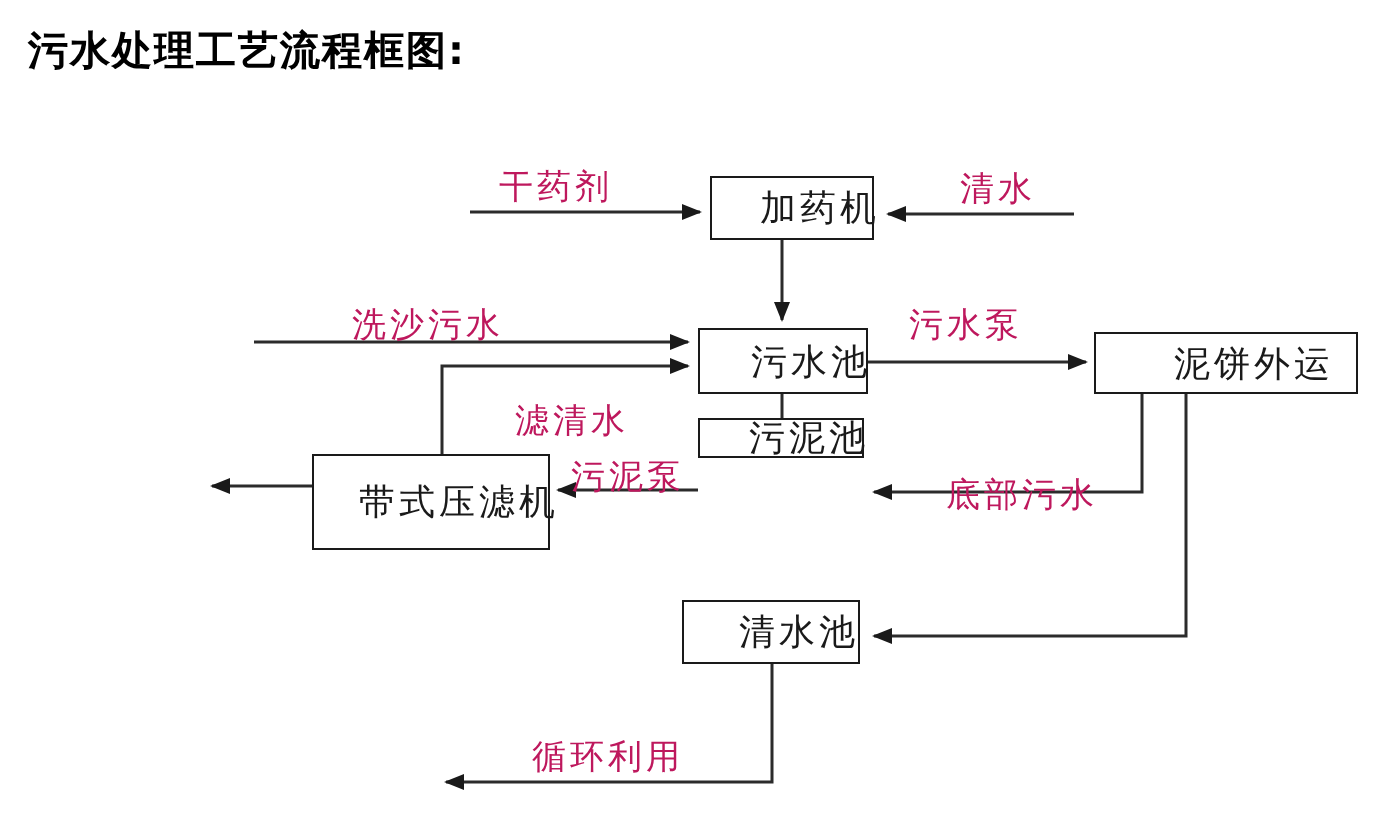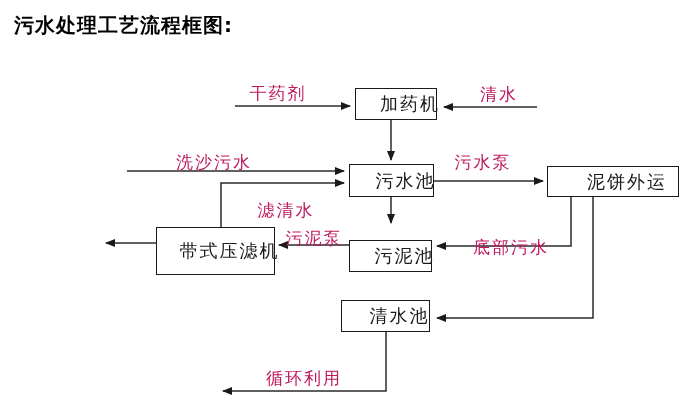--- a/index.html
+++ b/index.html
@@ -45,21 +45,21 @@
 
   <div class="box" style="left:355px;top:88px;width:82px;height:32px;">
     <span>加药机</span>
   </div>
   <div class="box" style="left:349px;top:164px;width:85px;height:33px;">
     <span>污水池</span>
   </div>
   <div class="box" style="left:547px;top:166px;width:132px;height:31px;">
     <span>泥饼外运</span>
   </div>
-  <div class="box" style="left:349px;top:240px;width:83px;height:32px;text-align:center;">
+  <div class="box" style="left:349px;top:209px;width:83px;height:20px;text-align:center;">
     <span>污泥池</span>
   </div>
   <div class="box" style="left:156px;top:227px;width:119px;height:48px;">
     <span>带式压滤机</span>
   </div>
   <div class="box" style="left:341px;top:300px;width:89px;height:32px;">
     <span>清水池</span>
   </div>
 
   <div class="flabel" style="left:278px;top:82px;">干药剂</div>

